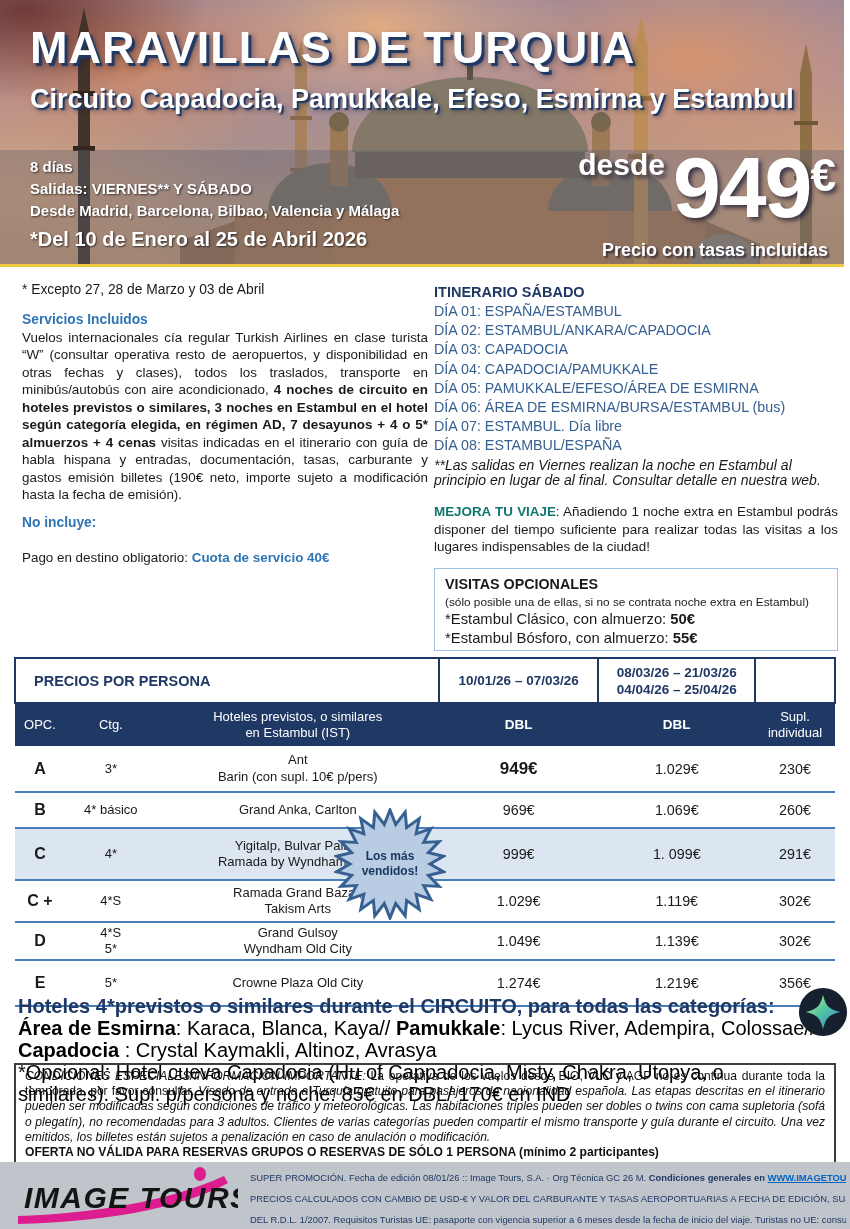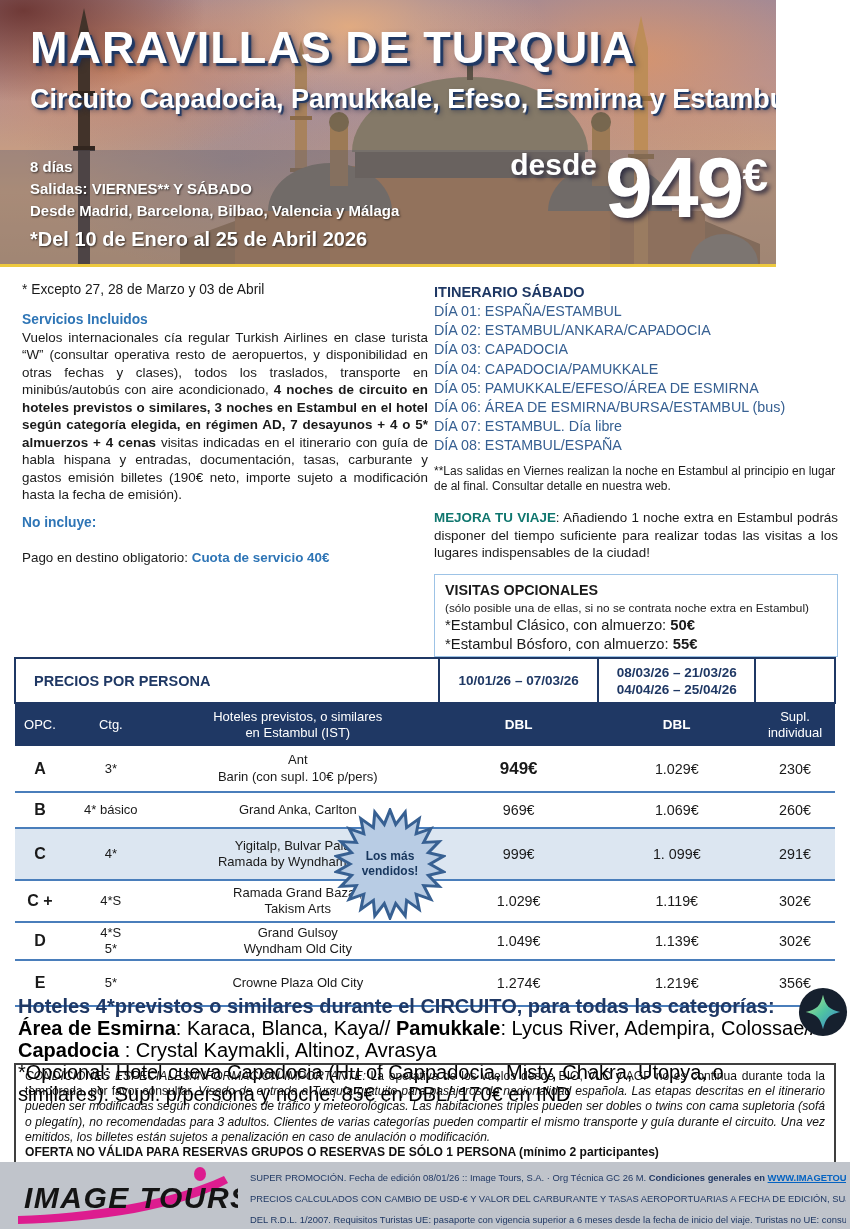--- a/index.html
+++ b/index.html
@@ -1,20 +1,20 @@
 <!DOCTYPE html>
 <html><head>
 <meta charset="utf-8">
 <style>
   * { margin:0; padding:0; box-sizing:border-box; }
   body { background:#ffffff; font-family:"Liberation Sans", sans-serif; }
   #page { position:relative; width:850px; height:1229px; background:#fff; overflow:hidden; margin:0 auto; }
 
   
-  .hero { position:absolute; left:0; top:0; width:776px; height:267px; overflow:hidden; }
+  .hero { position:absolute; left:0; top:0; width:844px; height:267px; overflow:hidden; }
   .sky { position:absolute; inset:0;
     background:
       radial-gradient(ellipse 260px 130px at 3% 4%, rgba(101,44,40,.85), rgba(101,44,40,0) 70%),
       radial-gradient(ellipse 300px 140px at 15% 22%, rgba(214,138,92,.85), rgba(214,138,92,0) 70%),
       radial-gradient(ellipse 280px 120px at 45% 10%, rgba(236,176,124,.85), rgba(236,176,124,0) 70%),
       radial-gradient(ellipse 330px 160px at 82% 22%, rgba(224,150,100,.8), rgba(224,150,100,0) 72%),
       radial-gradient(ellipse 420px 200px at 60% 55%, rgba(148,132,156,.45), rgba(148,132,156,0) 70%),
       radial-gradient(ellipse 300px 160px at 30% 60%, rgba(110,120,165,.35), rgba(110,120,165,0) 70%),
       linear-gradient(180deg,#97879f 0%,#a98f9e 28%,#c39a85 52%,#d4a57c 72%,#c79c76 100%);
   }
@@ -42,21 +42,21 @@
   .exception { font-size:13.8px; margin-bottom:14px; }
   h3.blue { color:#2E75B6; font-size:13.8px; font-weight:bold; line-height:17.5px; }
   h3.navy { color:#1F3864; font-size:14.5px; font-weight:bold; line-height:20px; }
   .body { font-size:13.4px; line-height:17.5px; }
   .just { text-align:justify; }
   .mt { margin-top:10px; }
   .pay { margin-top:18px; }
   .blue-strong { color:#2E75B6; font-weight:bold; }
   .days { list-style:none; }
   .days li { color:#376092; font-size:14.3px; line-height:19.2px; }
-  .fri-note { font-size:12px; line-height:15.8px; margin-top:8px; }
+  .fri-note { font-style:italic; font-size:14px; line-height:15.8px; margin-top:2px; }
   .upgrade { margin-top:14px; }
   .red { color:#0f766e; font-weight:bold; }
   .visits-box { margin-top:12px; border:1.5px solid #9DC3E6; padding:6px 10px 2px 10px; }
   .visits-box h4 { font-size:14.3px; font-weight:bold; line-height:19px; }
   .visits-box .small { font-size:11.8px; line-height:16px; }
   .visits-box .visit { font-size:14.8px; line-height:19px; }
 
   
   .price-table { position:absolute; left:14px; top:657px; width:822px; border-collapse:collapse;
     font-size:13.5px; color:#1a1a1a; }
@@ -157,20 +157,21 @@
       <div>8 días</div>
       <div>Salidas:  VIERNES** Y SÁBADO</div>
       <div>Desde Madrid, Barcelona, Bilbao, Valencia y Málaga</div>
       <div class="dates">*Del 10 de Enero al 25 de Abril 2026</div>
     </div>
     <div class="price-wrap">
       <span class="desde">desde</span>
       <span class="big">949</span>
       <span class="euro">€</span>
     </div>
+    <div class="price-note">Precio con tasas incluidas</div>
     <div class="yellow-line"></div>
   </header>
 
   <section class="col-left">
     <p class="exception">* Excepto 27, 28 de Marzo y 03 de Abril</p>
     <h3 class="blue">Servicios Incluidos</h3>
     <p class="body just"><span>Vuelos internacionales cía regular Turkish Airlines en  clase turista “W” (consultar operativa resto de aeropuertos, y disponibilidad en otras fechas y clases), todos los traslados, transporte en minibús/autobús con aire acondicionado,</span> <strong>4 noches de circuito en hoteles previstos o similares, 3 noches en Estambul en el hotel según categoría elegida, en régimen AD, 7 desayunos +  4 o 5* almuerzos + 4 cenas</strong> <span>visitas indicadas en el itinerario con guía de habla hispana y entradas, documentación, tasas, carburante y gastos emisión billetes (190€ neto, importe sujeto a modificación hasta la fecha de emisión).</span></p>
     <h3 class="blue mt">No incluye:</h3>
     <p class="body pay"><span>Pago en destino obligatorio: </span><strong class="blue-strong">Cuota de servicio 40€</strong></p>
   </section>

